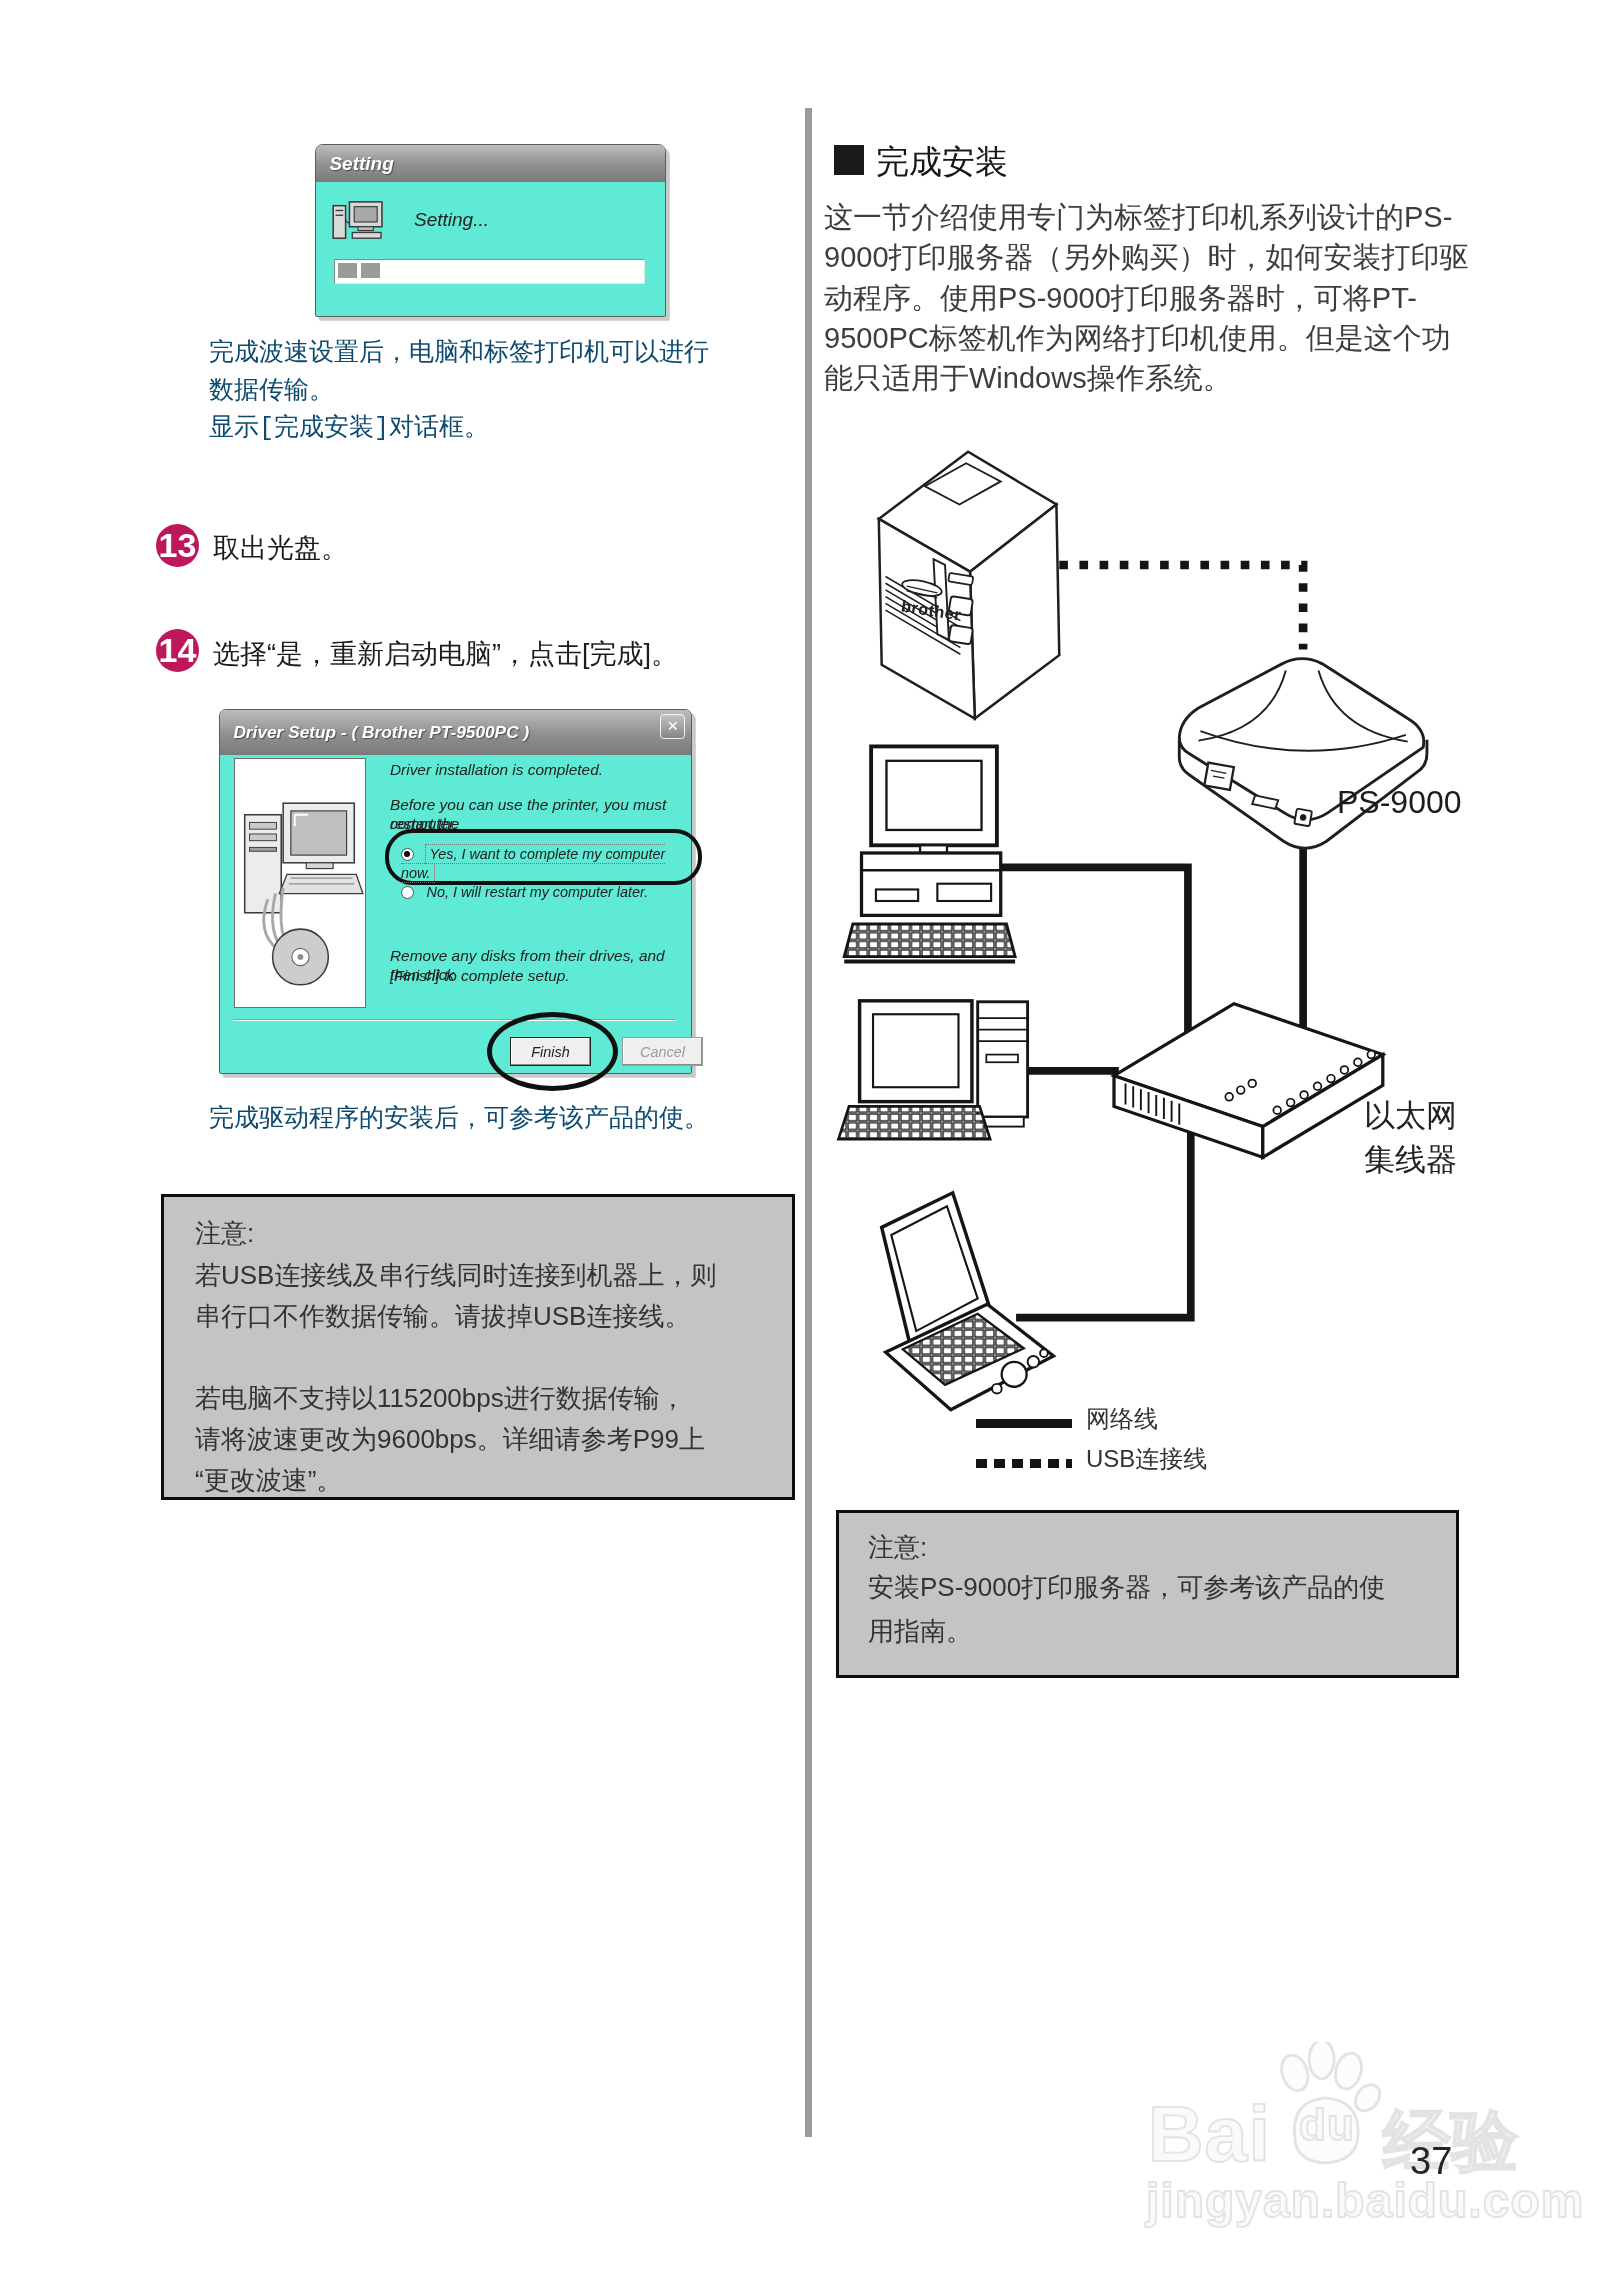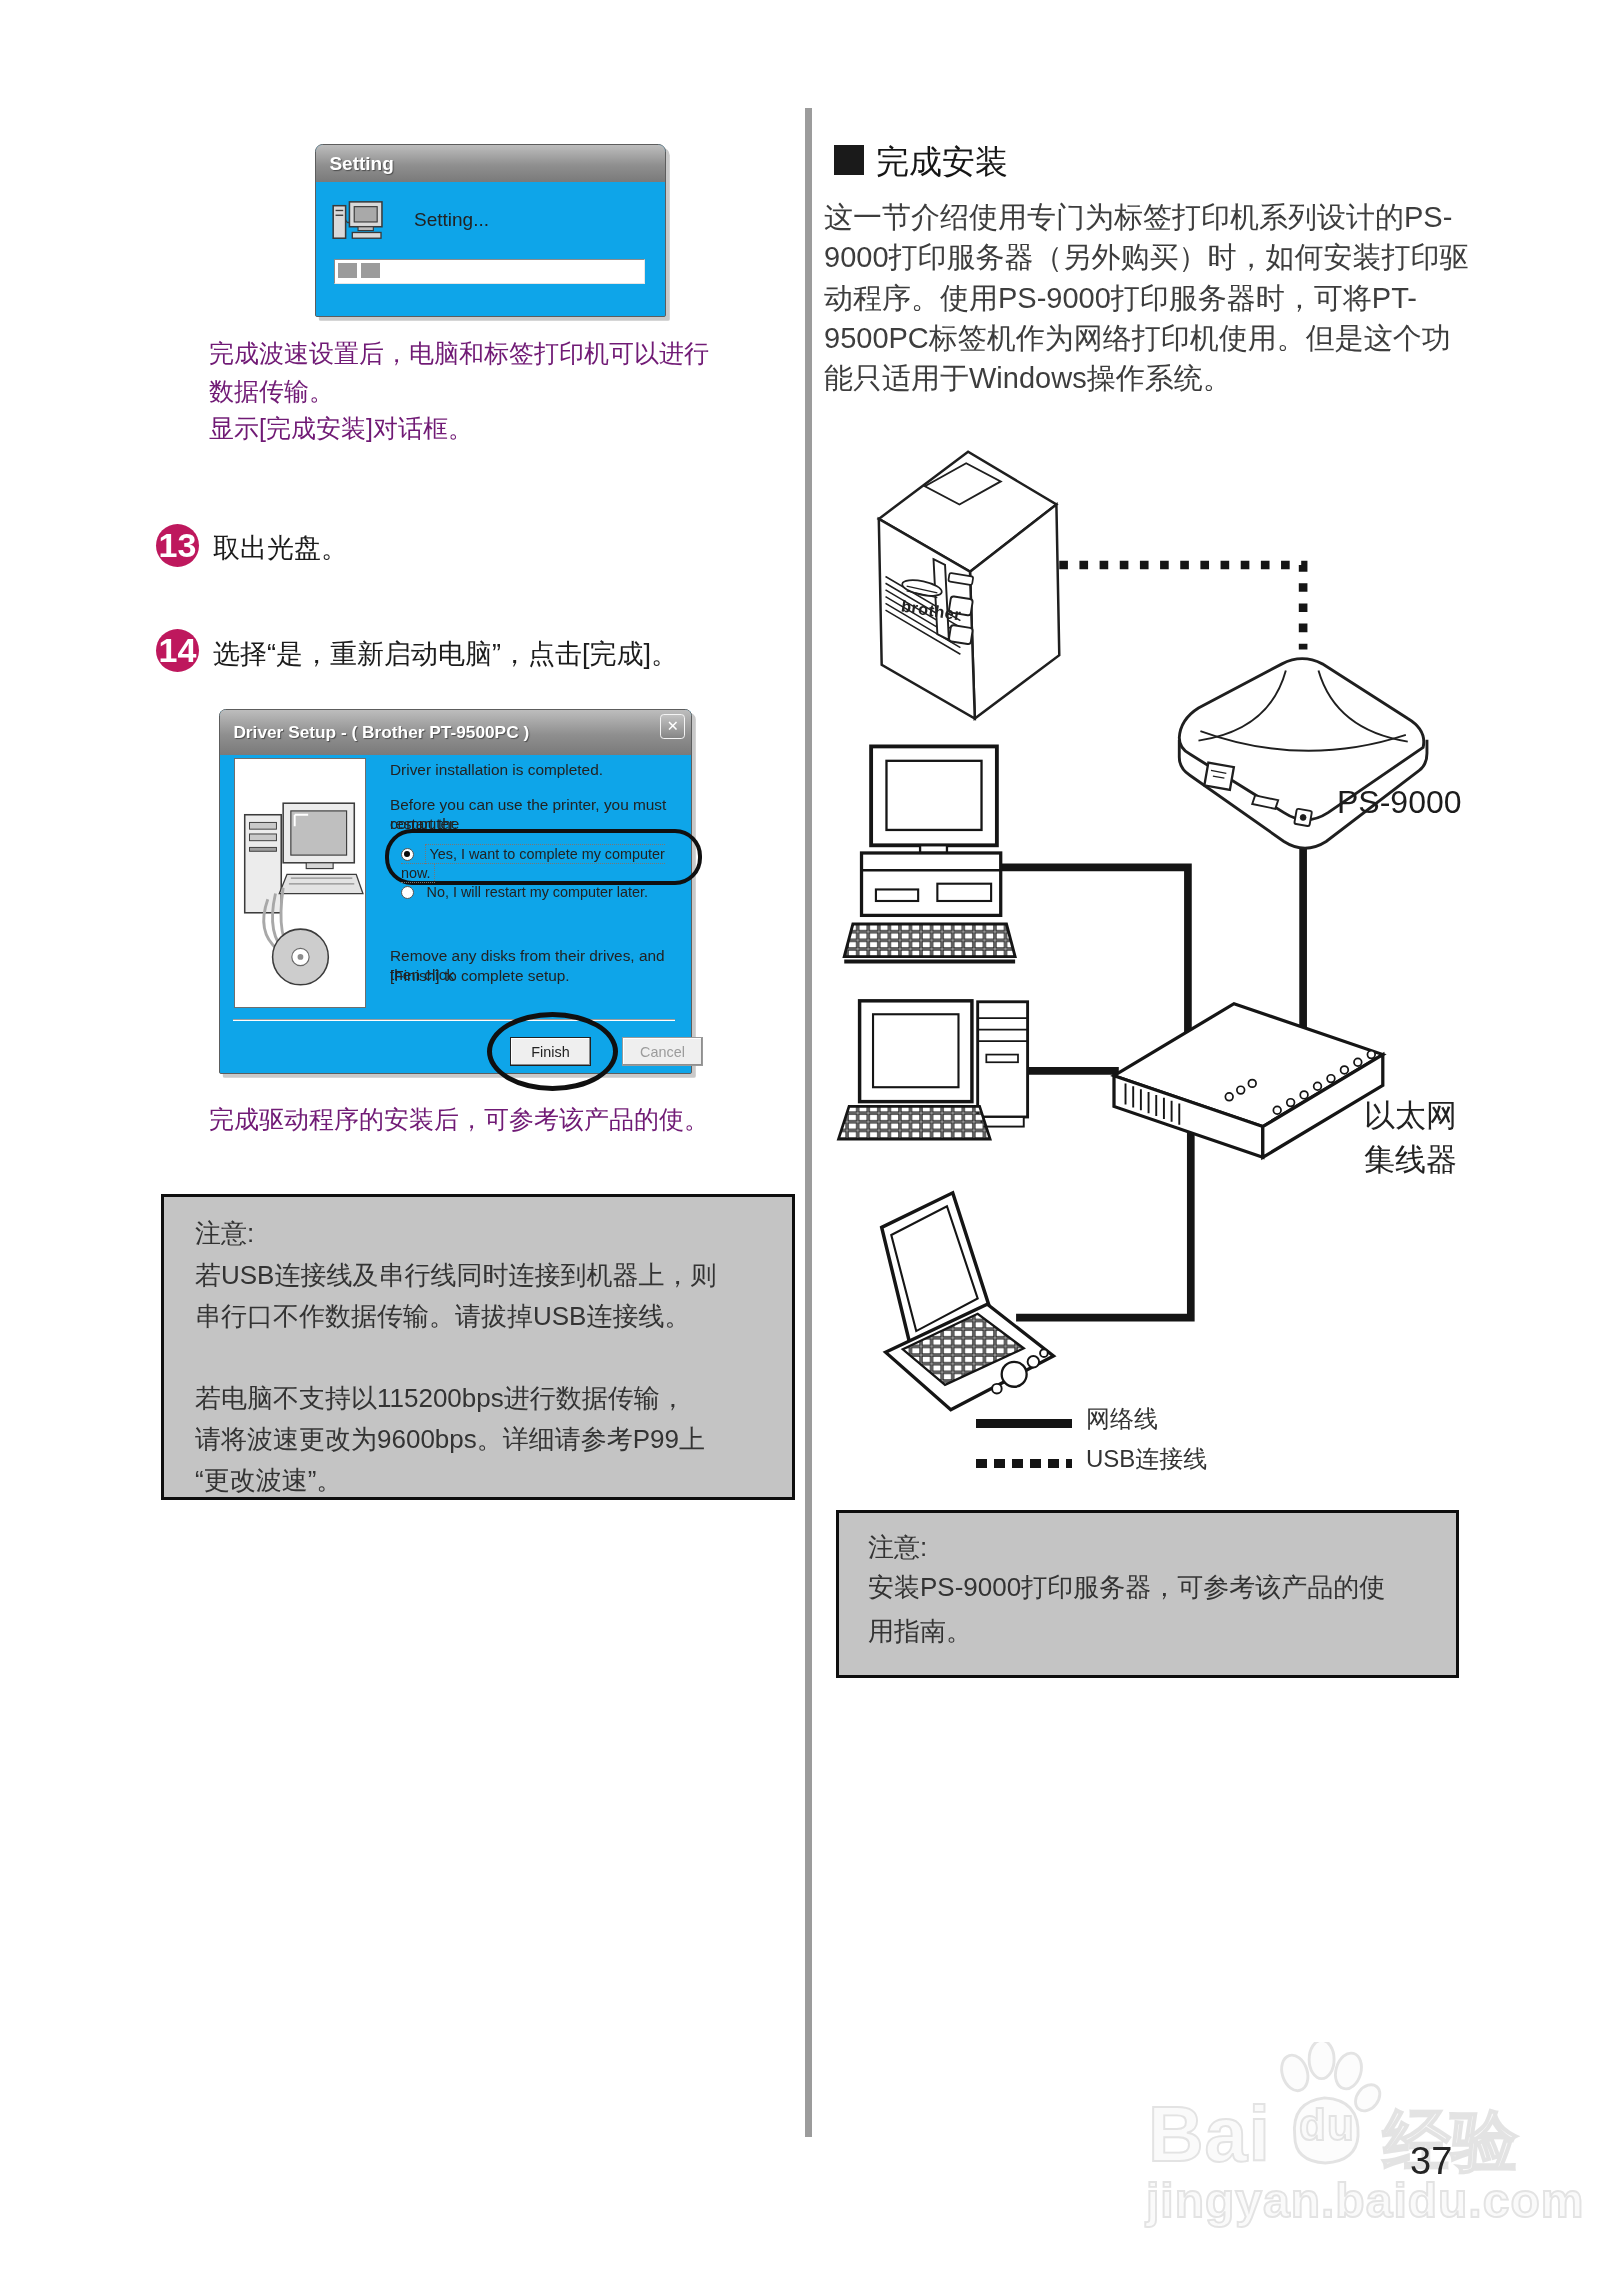--- a/index.html
+++ b/index.html
@@ -2,33 +2,33 @@
 <html><head>
 <meta charset="utf-8">
 <style>
   html,body{margin:0;padding:0;background:#fff;}
   .page{position:relative;width:1612px;height:2287px;background:#ffffff;
         font-family:"Liberation Sans","DejaVu Sans",sans-serif;overflow:hidden;}
   .abs{position:absolute;}
   .nowrap{white-space:nowrap;}
 
   
-  .cap{font-size:25px;line-height:37px;color:#701a75;}
+  .cap{font-size:25px;line-height:37px;color:#0c4a6e;font-family:Liberation Mono, monospace;}
   .step-text{font-size:27px;color:#1c1c1c;}
   .note-box{background:#c4c4c4;border:3.8px solid #0e0e0e;box-sizing:border-box;}
   .note-title{font-size:26px;color:#333;}
   .note-line{font-size:26px;line-height:41px;color:#333;}
   .intro-line{font-size:29px;line-height:40px;color:#3d3d3d;}
 
   .step-badge{width:43px;height:43px;border-radius:50%;background:#be185d;color:#fff;
               font-weight:bold;font-size:34px;display:flex;align-items:center;justify-content:center;}
 
   
-  .xp-dlg{border:1.9px solid #5d5d5d;border-radius:7.7px 7.7px 1.9px 1.9px;background:#0ea5e9;
-          box-shadow:3.8px 3.8px 0 #c9c9c9;box-sizing:border-box;}
+  .xp-dlg{border:1.9px solid #5d5d5d;border-radius:7.7px 7.7px 1.9px 1.9px;background:#5eead4;
+          box-shadow:3.8px 3.8px 0 #c9c9c9;box-sizing:border-box;font-style:italic;}
   .xp-title{position:absolute;left:0;top:0;right:0;height:37px;border-radius:5.8px 5.8px 0 0;
             background:linear-gradient(180deg,#bdbdbd 0%,#8f8f8f 55%,#7a7a7a 100%);
             color:#fff;font-weight:bold;display:flex;align-items:center;padding-left:13.4px;
             text-shadow:1px 1px 1px #4e4e4e;box-sizing:border-box;}
   .xp-close{position:absolute;top:4.8px;right:5.8px;width:25px;height:25px;border-radius:3.8px;
             background:linear-gradient(180deg,#c2c2c2,#868686);border:1.9px solid #f4f4f4;
             color:#fff;font-size:14.4px;font-weight:bold;display:flex;align-items:center;
             justify-content:center;box-sizing:border-box;}
   .dlg-text{font-size:15.4px;color:#222;line-height:19px;}
   .radio{display:inline-block;width:13.4px;height:13.4px;border-radius:50%;

